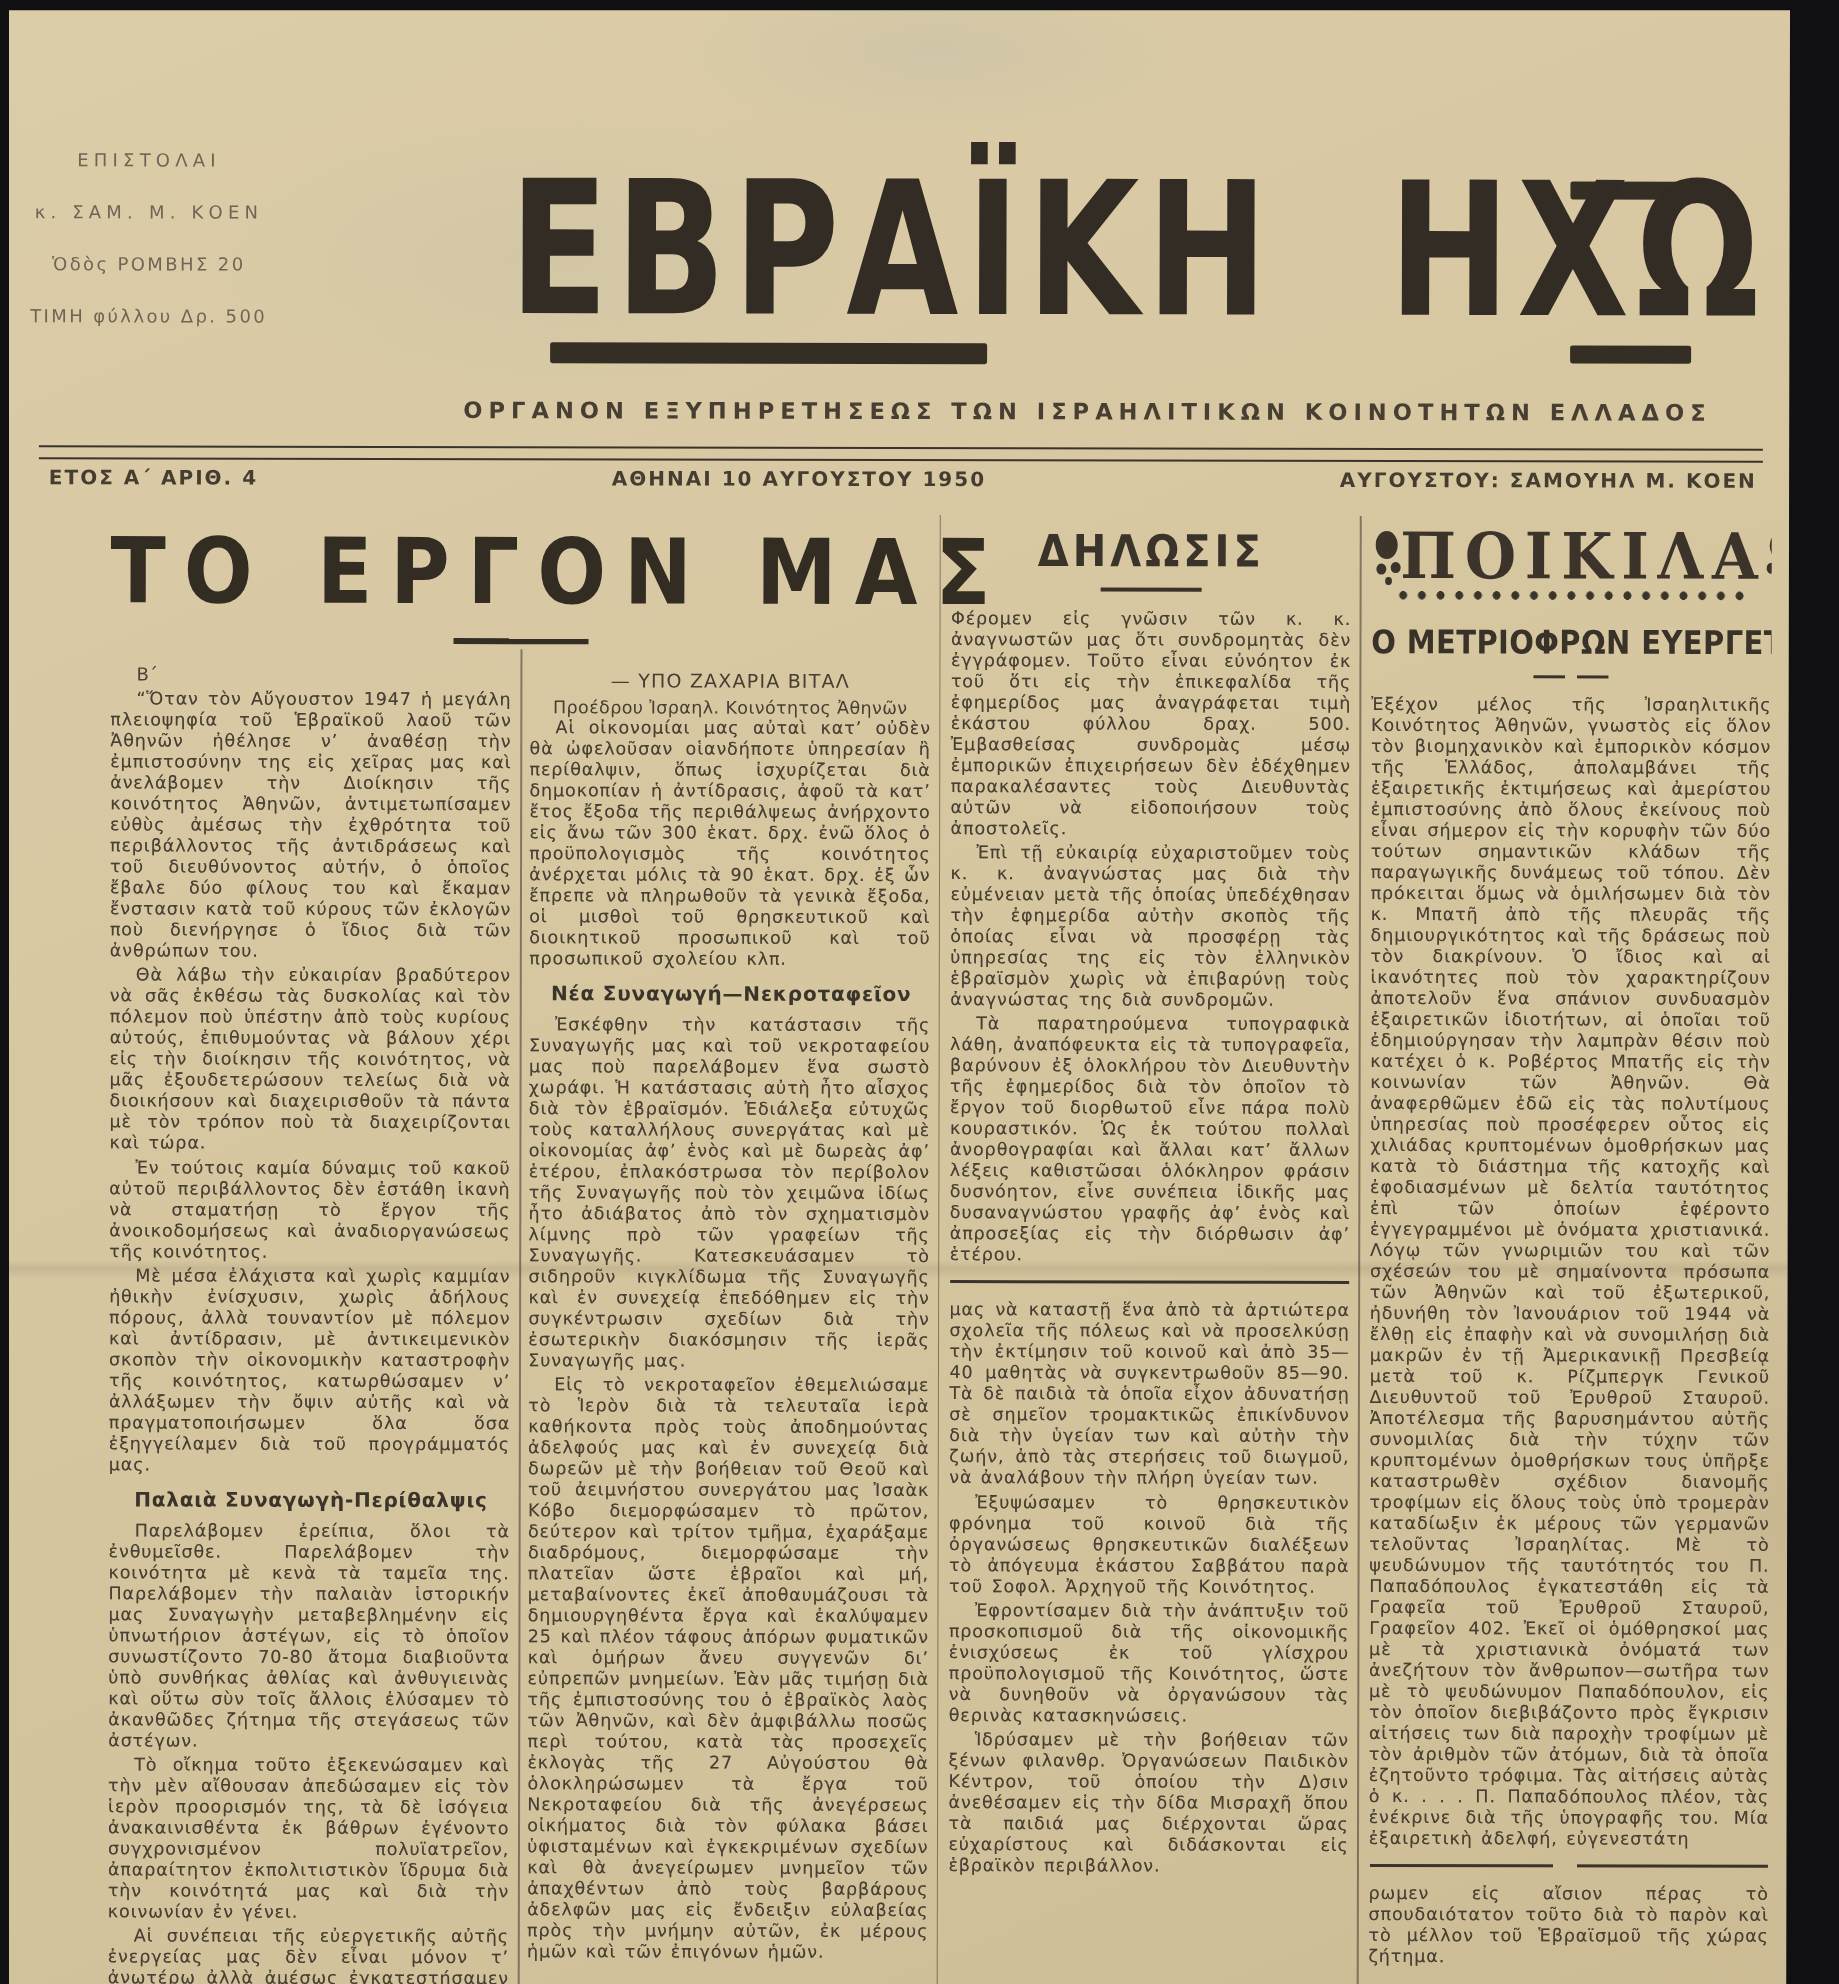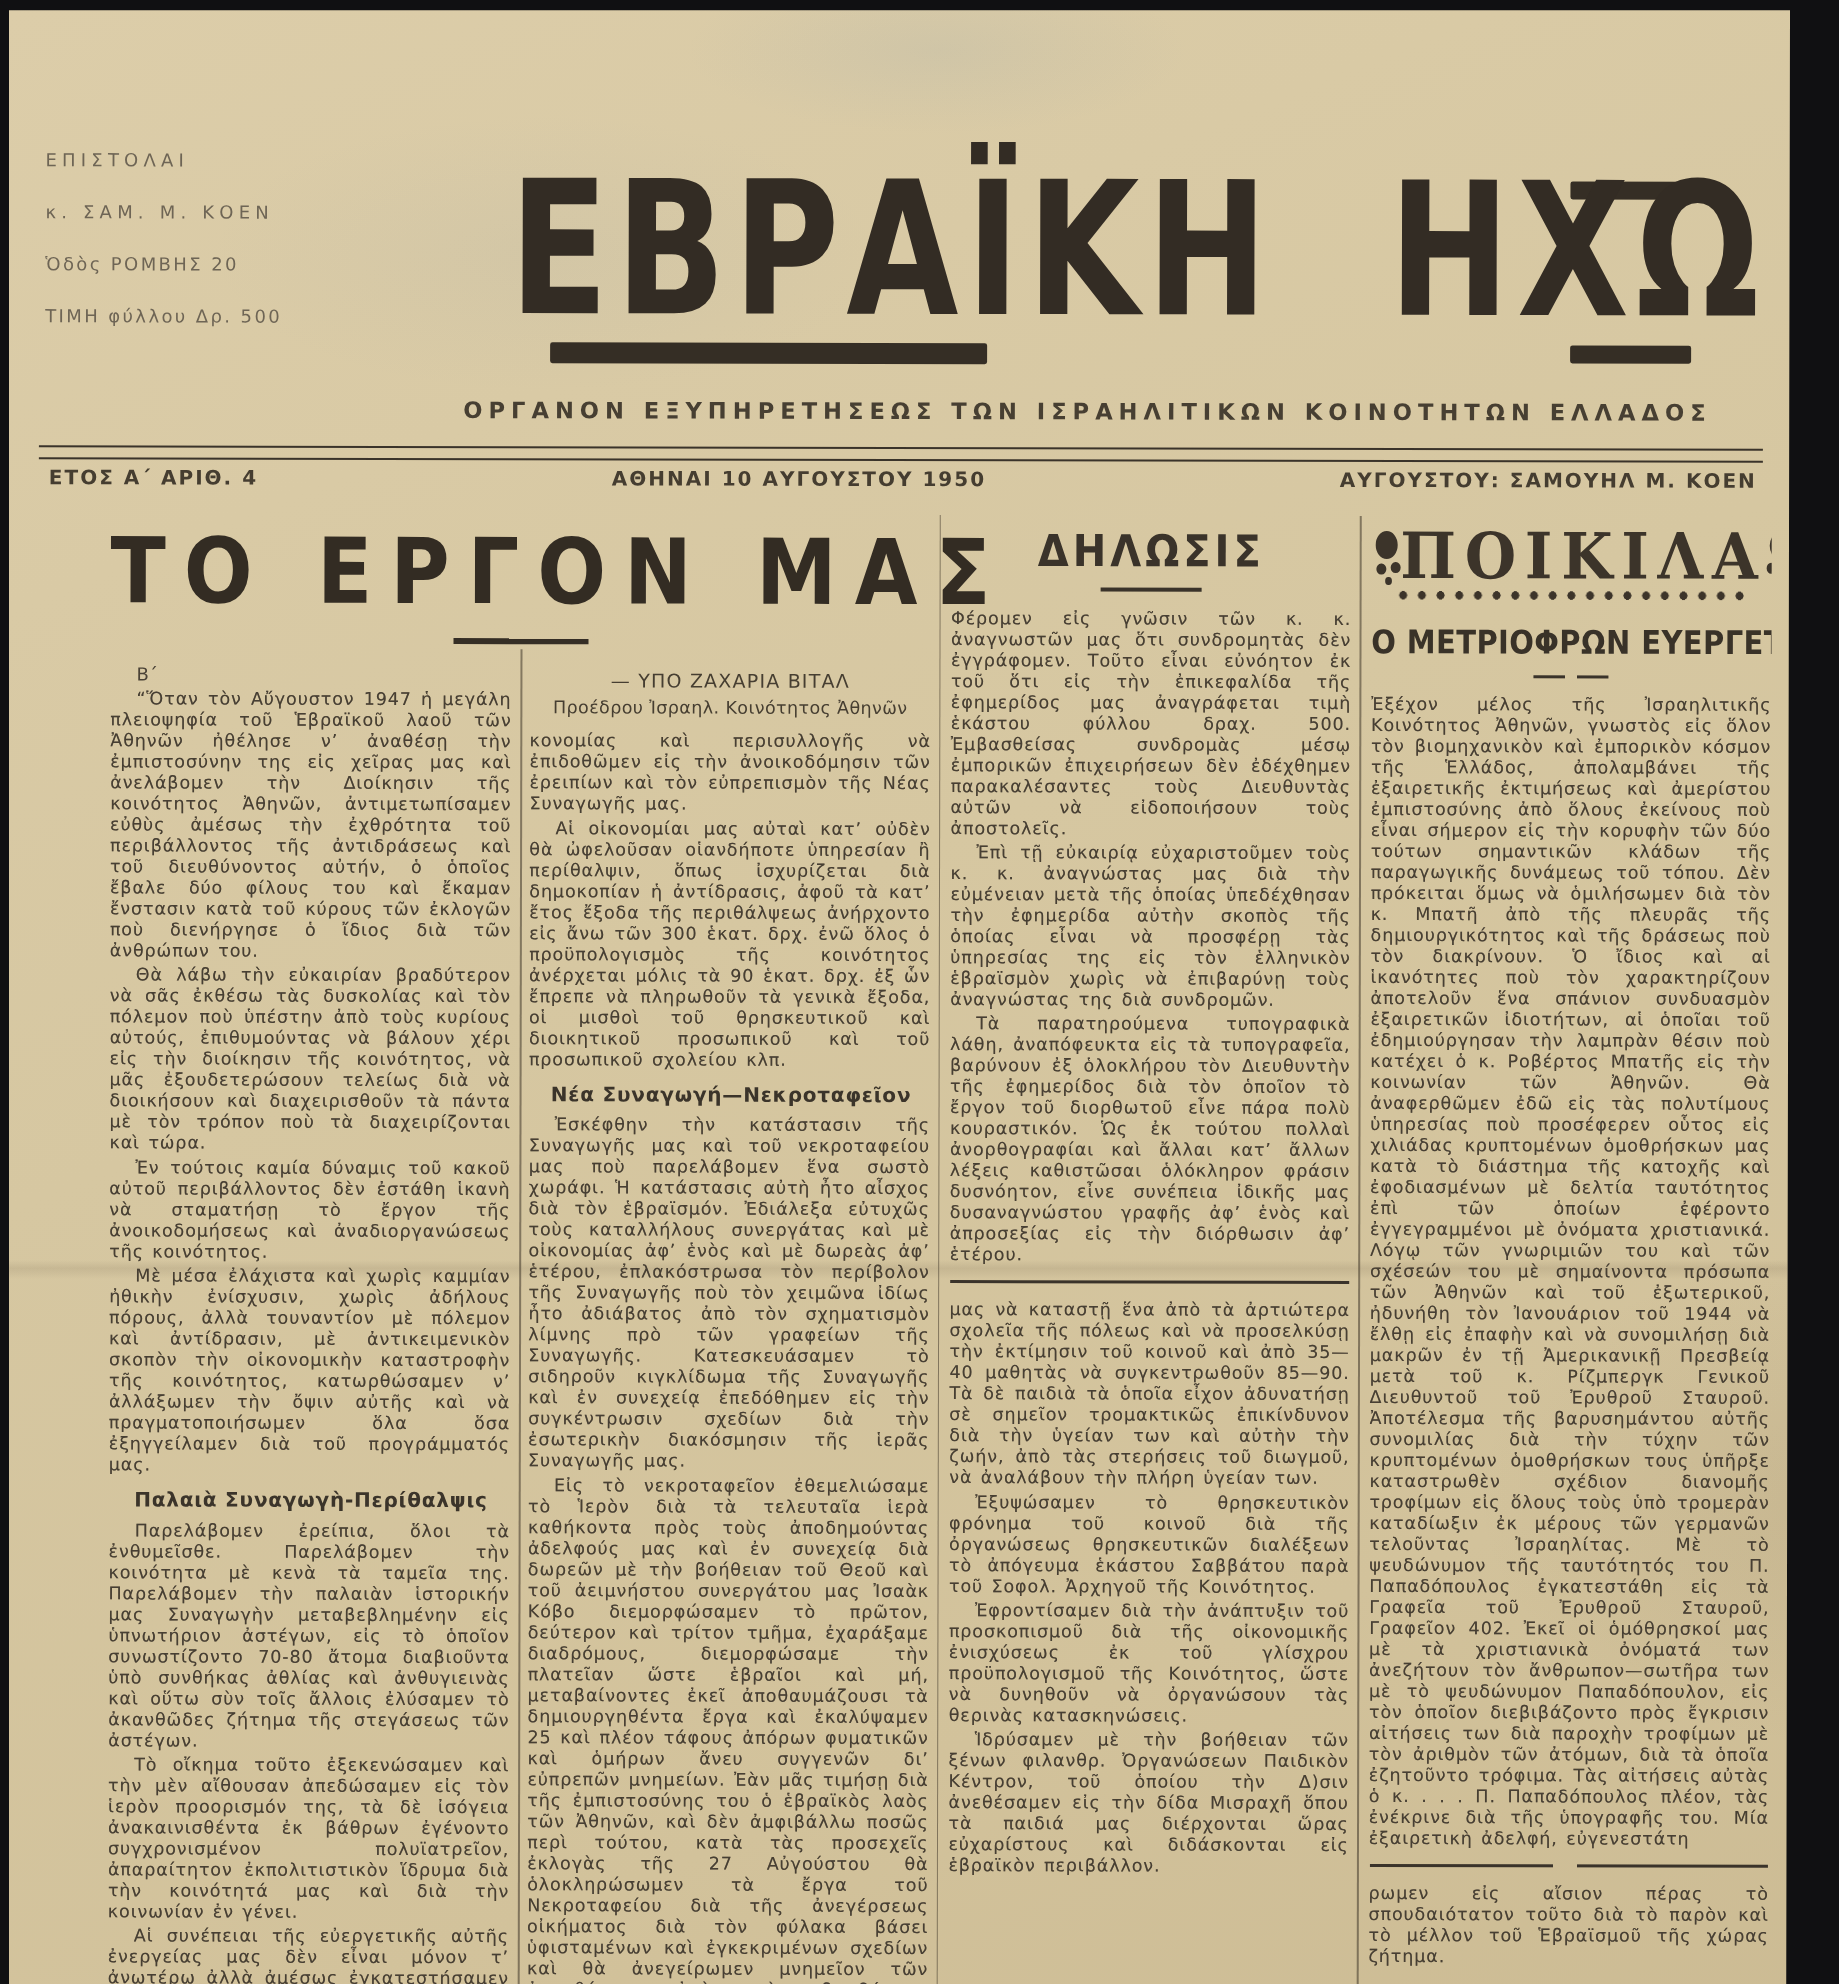--- a/index.html
+++ b/index.html
@@ -23,21 +23,21 @@
     background:
       radial-gradient(357px 119px at 52% 1.5%, rgba(160,170,170,.18), transparent 70%),
       radial-gradient(476px 198px at 30% 9%, rgba(150,160,165,.10), transparent 70%),
       linear-gradient(to bottom, transparent 46.2%, rgba(90,75,55,.12) 46.5%, transparent 46.9%),
       radial-gradient(1032px 476px at 50% 108%, rgba(120,95,60,.16), transparent 70%),
       radial-gradient(556px 357px at 104% 55%, rgba(120,100,70,.12), transparent 70%);
   }
   .inner{position:absolute;inset:0;transform:rotate(.12deg);}
 
   
-  .sender{position:absolute;left:34px;top:126px;color:#6e6555;letter-spacing:5.2px;font-size:18px;line-height:52px;}
+  .sender{position:absolute;left:19px;top:126px;color:#6e6555;letter-spacing:5.2px;font-size:18px;line-height:52px;text-align:center;}
   .sender .mixed{letter-spacing:2.4px;}
   .bar{position:absolute;background:#352e25;border-radius:2.4px;}
   .bar-topright{left:1559px;top:170px;width:121px;height:18px;}
   .bar-underleft{left:539px;top:333px;width:437px;height:21.4px;}
   .bar-underright{left:1559px;top:334px;width:121px;height:18px;}
   .title-row{
     position:absolute;left:498px;right:29px;top:198px;
     display:flex;justify-content:space-between;align-items:flex-end;
     color:#332c24;
   }
@@ -179,21 +179,20 @@
             <div class="subhead">Παλαιὰ Συναγωγὴ-Περίθαλψις</div>
             <p>Παρελάβομεν ἐρείπια, ὅλοι τὰ ἐνθυμεῖσθε. Παρελάβομεν τὴν κοινότητα μὲ κενὰ τὰ ταμεῖα της. Παρελάβομεν τὴν παλαιὰν ἱστορικήν μας Συναγωγὴν μεταβεβλημένην εἰς ὑπνωτήριον ἀστέγων, εἰς τὸ ὁποῖον συνωστίζοντο 70-80 ἄτομα διαβιοῦντα ὑπὸ συνθήκας ἀθλίας καὶ ἀνθυγιεινὰς καὶ οὕτω σὺν τοῖς ἄλλοις ἐλύσαμεν τὸ ἀκανθῶδες ζήτημα τῆς στεγάσεως τῶν ἀστέγων.</p>
             <p>Τὸ οἴκημα τοῦτο ἐξεκενώσαμεν καὶ τὴν μὲν αἴθουσαν ἀπεδώσαμεν εἰς τὸν ἱερὸν προορισμόν της, τὰ δὲ ἰσόγεια ἀνακαινισθέντα ἐκ βάθρων ἐγένοντο συγχρονισμένον πολυϊατρεῖον, ἀπαραίτητον ἐκπολιτιστικὸν ἵδρυμα διὰ τὴν κοινότητά μας καὶ διὰ τὴν κοινωνίαν ἐν γένει.</p>
             <p>Αἱ συνέπειαι τῆς εὐεργετικῆς αὐτῆς ἐνεργείας μας δὲν εἶναι μόνον τ’ ἀνωτέρω ἀλλὰ ἀμέσως ἐγκατεστήσαμεν τὰς ὑπηρεσίας τῆς περιθάλψεως ἀπὸ τὴν ὁδὸν Καρνεάδου εἰς τὰ Γραφεῖα τῆς κοινότητος. Ὁ ἴδιος μάλιστα παρεχώρησα τὸ ἰδιαίτερόν μου γραφεῖον διὰ νὰ ἐξοικονομηθοῦν τὸ προσωπικὸν καὶ αἱ ὑπηρεσίαι τῆς περιθάλψεως καὶ τοῦ πολυϊατρείου καὶ οὕτω ἐπῆλθε μία τεραστία οἰκονομία ἐξόδων ἐνοικίων εἰς τὴν ΖΟΪΝΤ. Ἰδιαιτέρως τὰ μέλη τῆς κοινότητός μας ἐξυπηρετήθησαν καθόσον δὲν ὑπεχρεοῦντο νὰ μεταβαίνουν εἰς ἕνα τόσον ἀπομεμακρυσμένον μέρος διὰ νὰ ἐξυπηρετηθοῦν. Ἀπὸ τὰ πενιχρὰ μέσα τῆς κοινότητος, ἀφοῦ ἐφροντίσαμε ν’ ἀνακατατάξωμεν ἐπὶ δικαιοτέρων βάσεων τὴν Πέτσια, νὰ ὀργανώσωμεν τὴν κανονικὴν εἴσπραξιν κατωρθώσαμε μὲ τὸ πνεῦμα τῆς οἰ</p>
           </div>
           <div class="col" style="height:2017px;">
             <div class="byline">
               <div class="by">— ΥΠΟ ΖΑΧΑΡΙΑ ΒΙΤΑΛ</div>
               <div class="role">Προέδρου Ἰσραηλ. Κοινότητος Ἀθηνῶν</div>
             </div>
-            <p class="noindent" style="margin-top:13.5px;">κονομίας καὶ περισυλλογῆς νὰ ἐπιδοθῶμεν εἰς τὴν ἀνοικοδόμησιν τῶν ἐρειπίων καὶ τὸν εὐπρεπισμὸν τῆς Νέας Συναγωγῆς μας.</p>
             <p>Αἱ οἰκονομίαι μας αὐταὶ κατ’ οὐδὲν θὰ ὠφελοῦσαν οἱανδήποτε ὑπηρεσίαν ἢ περίθαλψιν, ὅπως ἰσχυρίζεται διὰ δημοκοπίαν ἡ ἀντίδρασις, ἀφοῦ τὰ κατ’ ἔτος ἔξοδα τῆς περιθάλψεως ἀνήρχοντο εἰς ἄνω τῶν 300 ἑκατ. δρχ. ἐνῶ ὅλος ὁ προϋπολογισμὸς τῆς κοινότητος ἀνέρχεται μόλις τὰ 90 ἑκατ. δρχ. ἐξ ὧν ἔπρεπε νὰ πληρωθοῦν τὰ γενικὰ ἔξοδα, οἱ μισθοὶ τοῦ θρησκευτικοῦ καὶ διοικητικοῦ προσωπικοῦ καὶ τοῦ προσωπικοῦ σχολείου κλπ.</p>
             <div class="subhead">Νέα Συναγωγή—Νεκροταφεῖον</div>
             <p>Ἐσκέφθην τὴν κατάστασιν τῆς Συναγωγῆς μας καὶ τοῦ νεκροταφείου μας ποὺ παρελάβομεν ἕνα σωστὸ χωράφι. Ἡ κατάστασις αὐτὴ ἦτο αἶσχος διὰ τὸν ἑβραϊσμόν. Ἐδιάλεξα εὐτυχῶς τοὺς καταλλήλους συνεργάτας καὶ μὲ οἰκονομίας ἀφ’ ἑνὸς καὶ μὲ δωρεὰς ἀφ’ ἑτέρου, ἐπλακόστρωσα τὸν περίβολον τῆς Συναγωγῆς ποὺ τὸν χειμῶνα ἰδίως ἦτο ἀδιάβατος ἀπὸ τὸν σχηματισμὸν λίμνης πρὸ τῶν γραφείων τῆς Συναγωγῆς. Κατεσκευάσαμεν τὸ σιδηροῦν κιγκλίδωμα τῆς Συναγωγῆς καὶ ἐν συνεχείᾳ ἐπεδόθημεν εἰς τὴν συγκέντρωσιν σχεδίων διὰ τὴν ἐσωτερικὴν διακόσμησιν τῆς ἱερᾶς Συναγωγῆς μας.</p>
             <p>Εἰς τὸ νεκροταφεῖον ἐθεμελιώσαμε τὸ Ἱερὸν διὰ τὰ τελευταῖα ἱερὰ καθήκοντα πρὸς τοὺς ἀποδημούντας ἀδελφούς μας καὶ ἐν συνεχείᾳ διὰ δωρεῶν μὲ τὴν βοήθειαν τοῦ Θεοῦ καὶ τοῦ ἀειμνήστου συνεργάτου μας Ἰσαὰκ Κόβο διεμορφώσαμεν τὸ πρῶτον, δεύτερον καὶ τρίτον τμῆμα, ἐχαράξαμε διαδρόμους, διεμορφώσαμε τὴν πλατεῖαν ὥστε ἑβραῖοι καὶ μή, μεταβαίνοντες ἐκεῖ ἀποθαυμάζουσι τὰ δημιουργηθέντα ἔργα καὶ ἐκαλύψαμεν 25 καὶ πλέον τάφους ἀπόρων φυματικῶν καὶ ὁμήρων ἄνευ συγγενῶν δι’ εὐπρεπῶν μνημείων. Ἐὰν μᾶς τιμήσῃ διὰ τῆς ἐμπιστοσύνης του ὁ ἑβραϊκὸς λαὸς τῶν Ἀθηνῶν, καὶ δὲν ἀμφιβάλλω ποσῶς περὶ τούτου, κατὰ τὰς προσεχεῖς ἐκλογὰς τῆς 27 Αὐγούστου θὰ ὁλοκληρώσωμεν τὰ ἔργα τοῦ Νεκροταφείου διὰ τῆς ἀνεγέρσεως οἰκήματος διὰ τὸν φύλακα βάσει ὑφισταμένων καὶ ἐγκεκριμένων σχεδίων καὶ θὰ ἀνεγείρωμεν μνημεῖον τῶν ἀπαχθέντων ἀπὸ τοὺς βαρβάρους ἀδελφῶν μας εἰς ἔνδειξιν εὐλαβείας πρὸς τὴν μνήμην αὐτῶν, ἐκ μέρους ἡμῶν καὶ τῶν ἐπιγόνων ἡμῶν.</p>
 
           </div>
         </div>
       </div>
 
       <div class="colC" style="height:2122px;">

